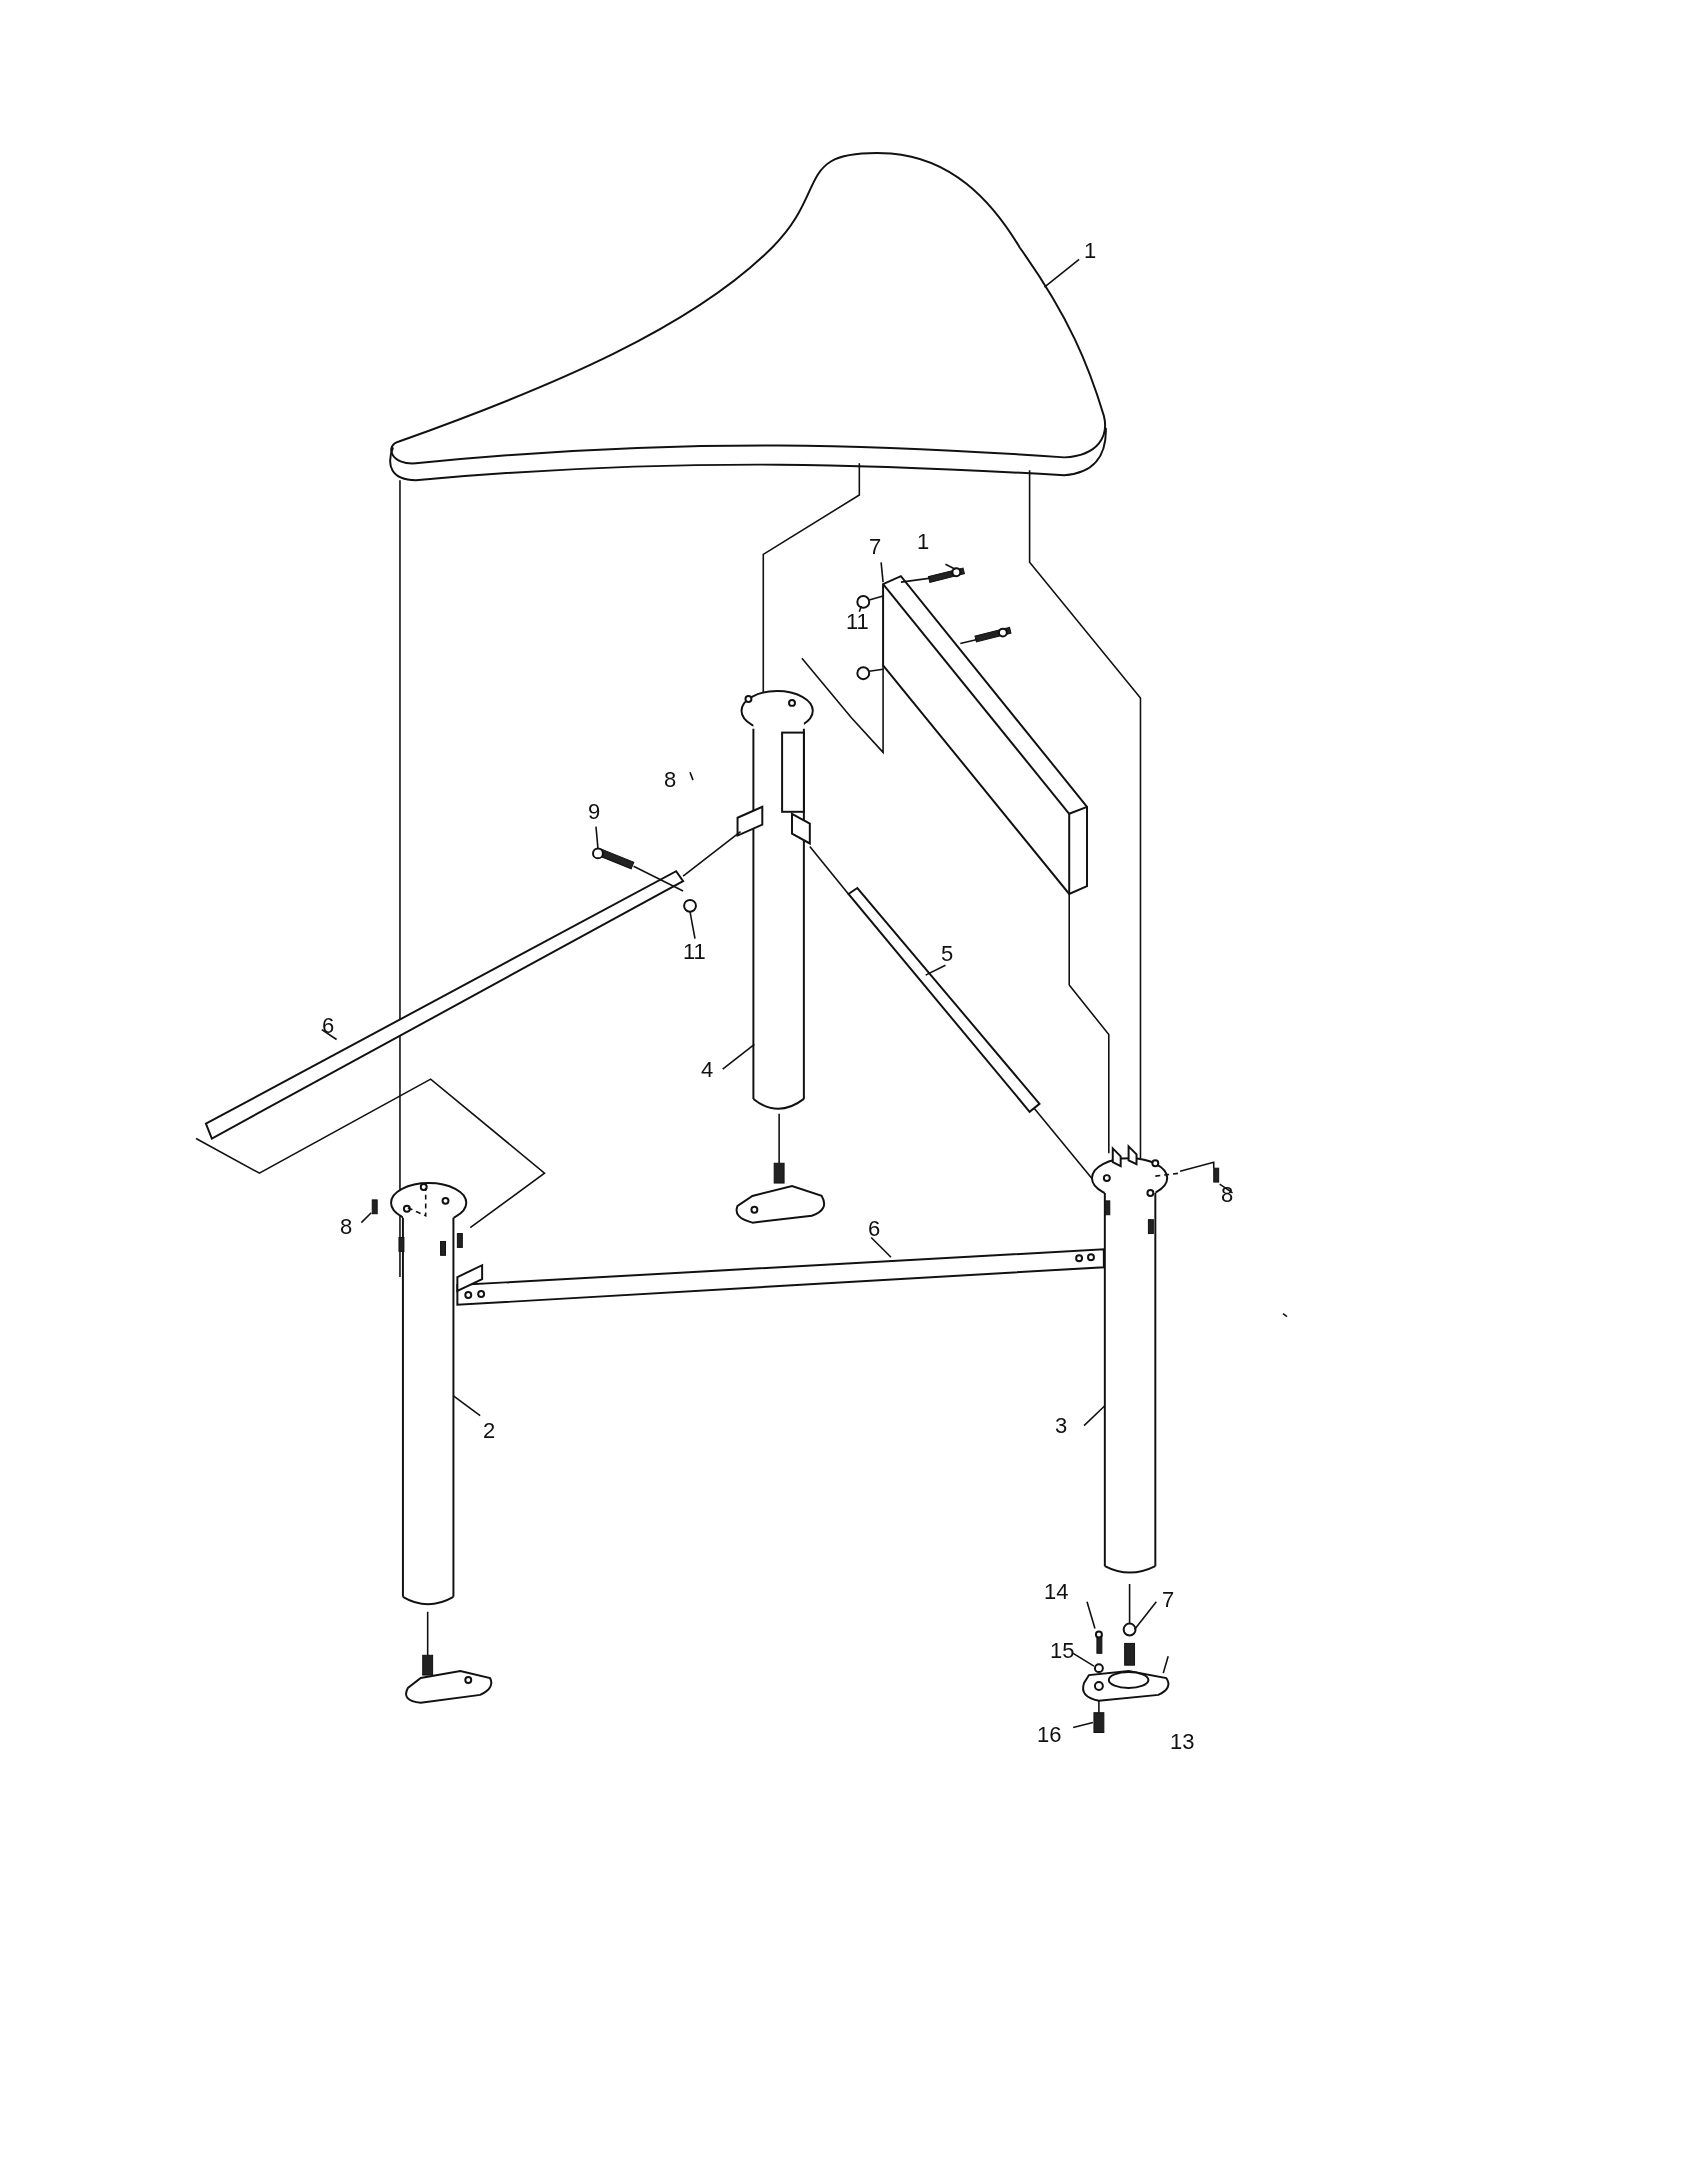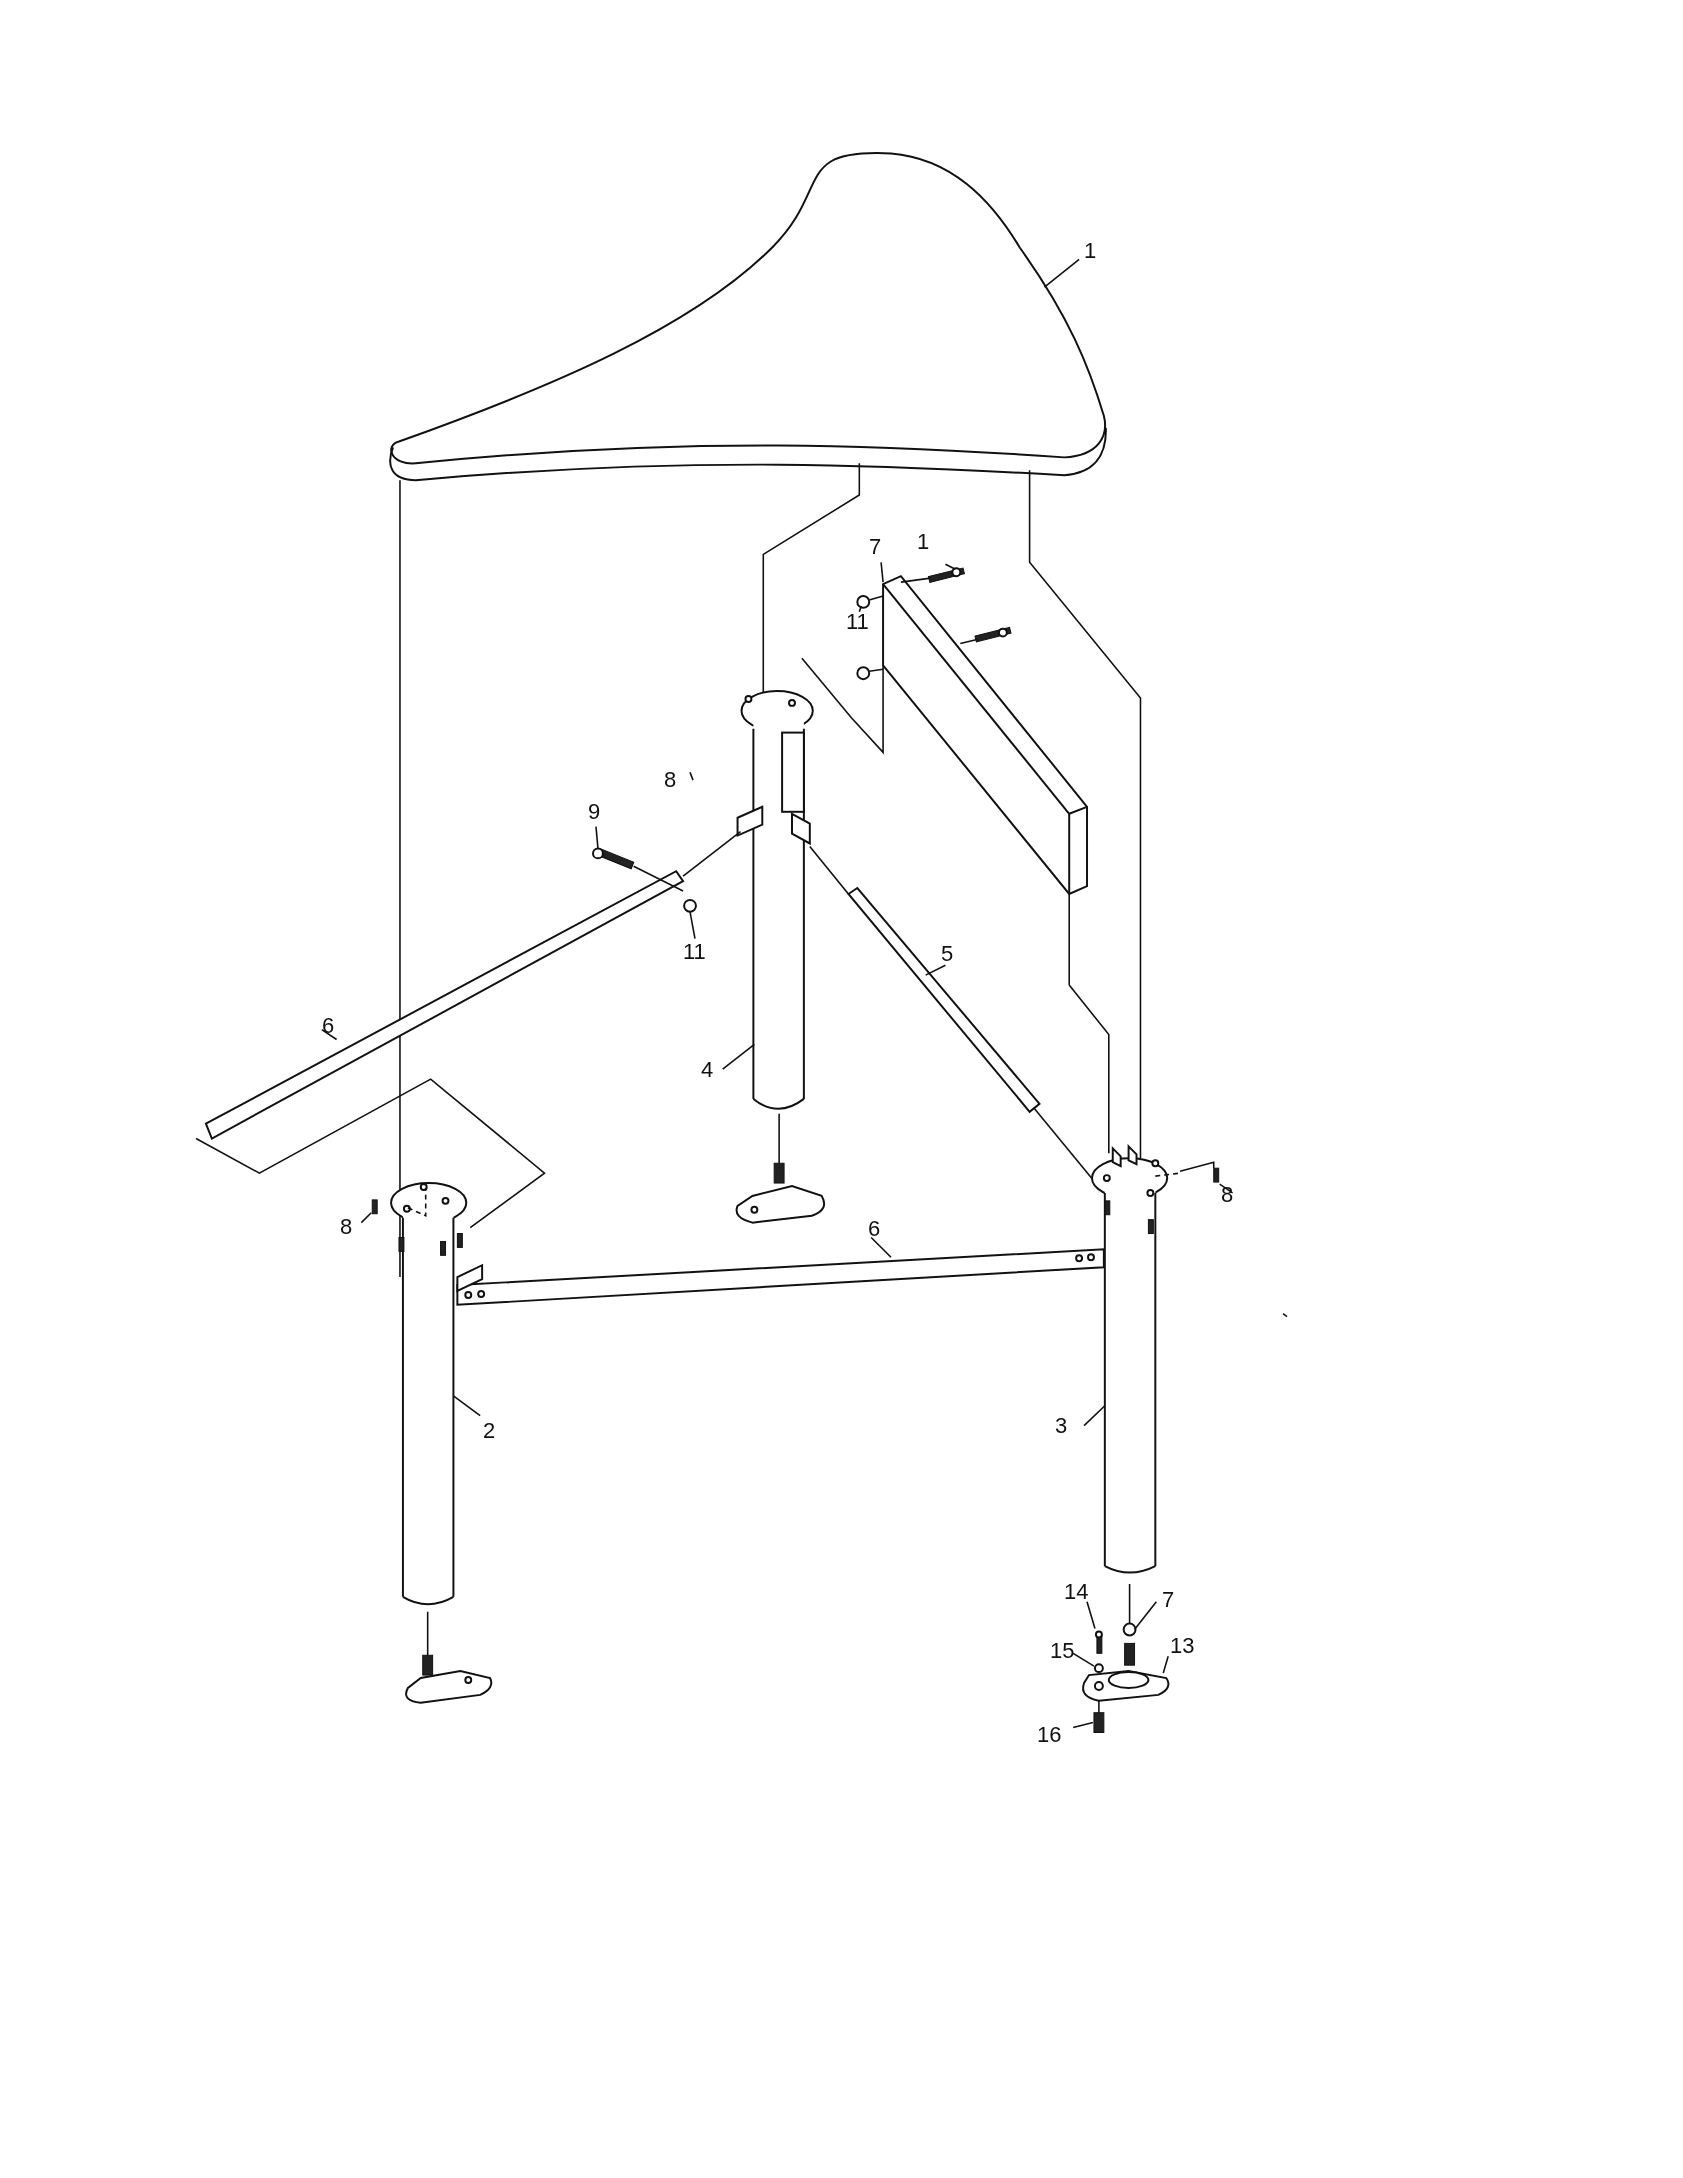--- a/index.html
+++ b/index.html
@@ -184,17 +184,17 @@
 <div class="callout" style="left:868px; top:1218px;">6</div>
 <div class="callout" style="left:869px; top:536px;">7</div>
 <div class="callout" style="left:664px; top:769px;">8</div>
 <div class="callout" style="left:340px; top:1216px;">8</div>
 <div class="callout" style="left:1221px; top:1184px;">8</div>
 <div class="callout" style="left:588px; top:801px;">9</div>
 <div class="callout" style="left:917px; top:531px;">1</div>
 <div class="callout" style="left:846px; top:611px;">11</div>
 <div class="callout" style="left:683px; top:941px;">11</div>
 <div class="callout" style="left:1162px; top:1589px;">7</div>
-<div class="callout" style="left:1170px; top:1635px;">13</div>
-<div class="callout" style="left:1044px; top:1581px;margin-left:20px;">14</div>
+<div class="callout" style="left:1170px; top:1731px;">13</div>
+<div class="callout" style="left:1044px; top:1581px;">14</div>
 <div class="callout" style="left:1038px; top:1640px;margin-left:12px;">15</div>
 <div class="callout" style="left:1037px; top:1724px;">16</div>
 
 
 </body></html>

